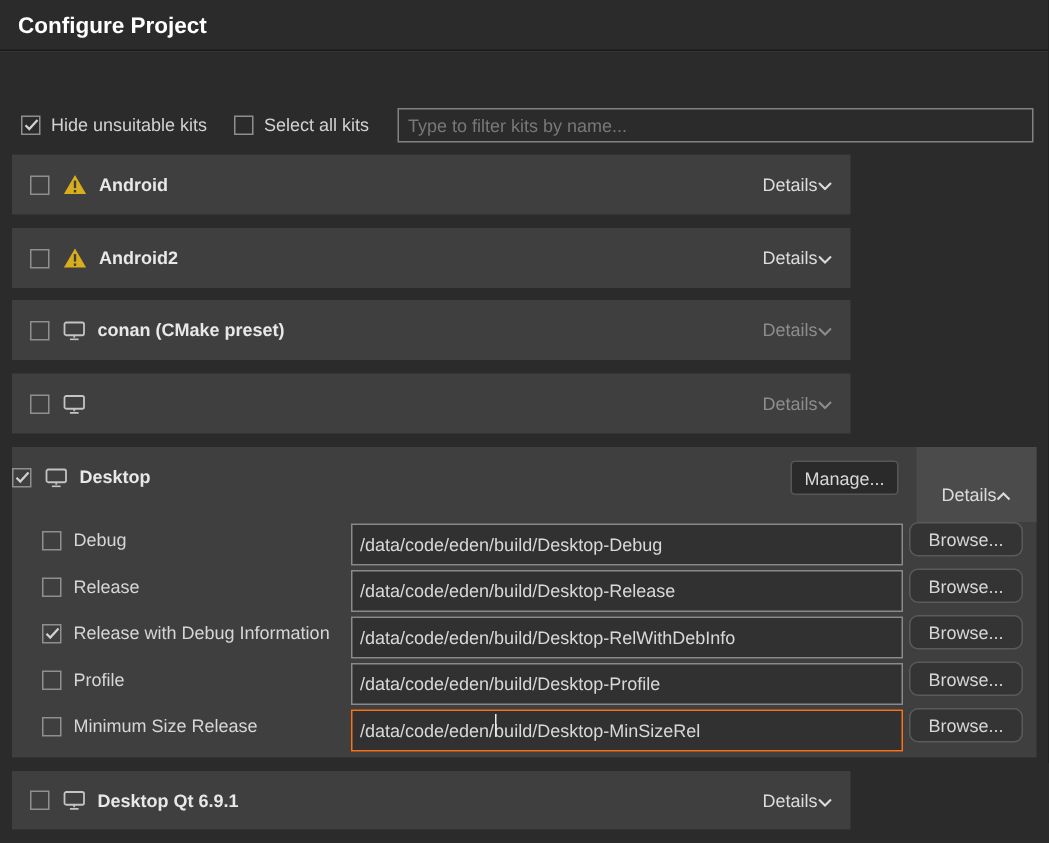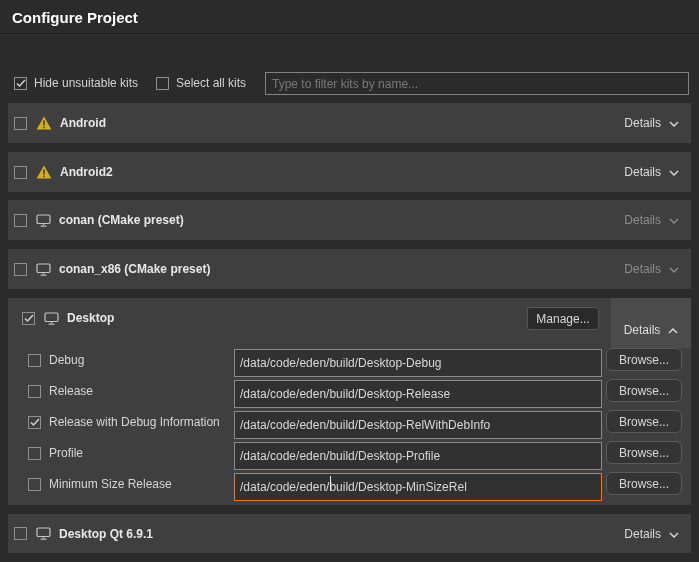--- a/index.html
+++ b/index.html
@@ -31,39 +31,39 @@
 
   .filter-input {
     position:absolute; left:265px; top:72px; width:424px; height:23px;
     box-sizing:border-box; background:#2b2b2b; border:1px solid #828282;
     color:#cfcfcf; padding:5px 6px;
     font-family:"Liberation Sans", sans-serif; font-size:12px;
   }
   .filter-input::placeholder { color:#787878; opacity:1; }
 
   .kit-row {
-    position:absolute; left:8px; width:683px; height:40px;
+    position:absolute; left:8px; width:559px; height:40px;
     background:#3f3f3f; box-sizing:border-box;
-    display:flex; align-items:center; padding:0 12px 0 6px;
+    display:flex; align-items:center; padding:0 12px 0 12px;
   }
   .kit-icon { display:inline-flex; margin-left:9px; }
   .kit-name { margin-left:8px; font-weight:bold; color:#e8e8e8; }
   .details-toggle {
-    margin-left:auto; display:flex; align-items:center; gap:8px;
+    margin-left:auto; display:flex; align-items:center; 
     color:#dcdcdc; cursor:default;
   }
   .details-toggle.dim { color:#8d8d8d; }
 
   .desktop-panel {
     position:absolute; left:8px; top:298px; width:683px; height:207px;
     background:#3f3f3f;
   }
   .panel-header {
     position:absolute; left:0; top:0; right:0; height:40px;
-    display:flex; align-items:center; padding-left:14px; box-sizing:border-box;
+    display:flex; align-items:center; box-sizing:border-box;
   }
   .manage-btn {
     position:absolute; top:9px; right:92px; width:72px; height:23px;
     box-sizing:border-box; background:#2a2a2a; border:1px solid #565656;
     border-radius:3px; color:#d8d8d8; font-size:12px;
     font-family:"Liberation Sans", sans-serif;
     display:flex; align-items:center; justify-content:center;
   }
   .details-block {
     position:absolute; top:0; right:0; width:80px; height:50px;
@@ -173,21 +173,20 @@
   </div>
 
   <div class="kit-row" style="top:249px;">
     <span class="cb"></span>
     <span class="kit-icon">
         <svg width="15" height="13" viewBox="0 0 15 13" fill="none" stroke="#c4c4c4" stroke-width="1.2">
           <rect x="1" y="1" width="13" height="8.5" rx="1.2"></rect>
           <path d="M7.5 9.5 v1.6 M4.6 12.2 h5.8"></path>
         </svg>
       </span>
-    <span class="kit-name">conan_x86 (CMake preset)</span>
     <span class="details-toggle dim">
         <span>Details</span>
         <span><svg width="10" height="6" viewBox="0 0 10 6" fill="none" stroke="currentColor" stroke-width="1.4">
             <path d="M1 1 L5 5 L9 1"></path>
           </svg></span>
       </span>
   </div>
 
   <div class="desktop-panel">
     <div class="details-block">

